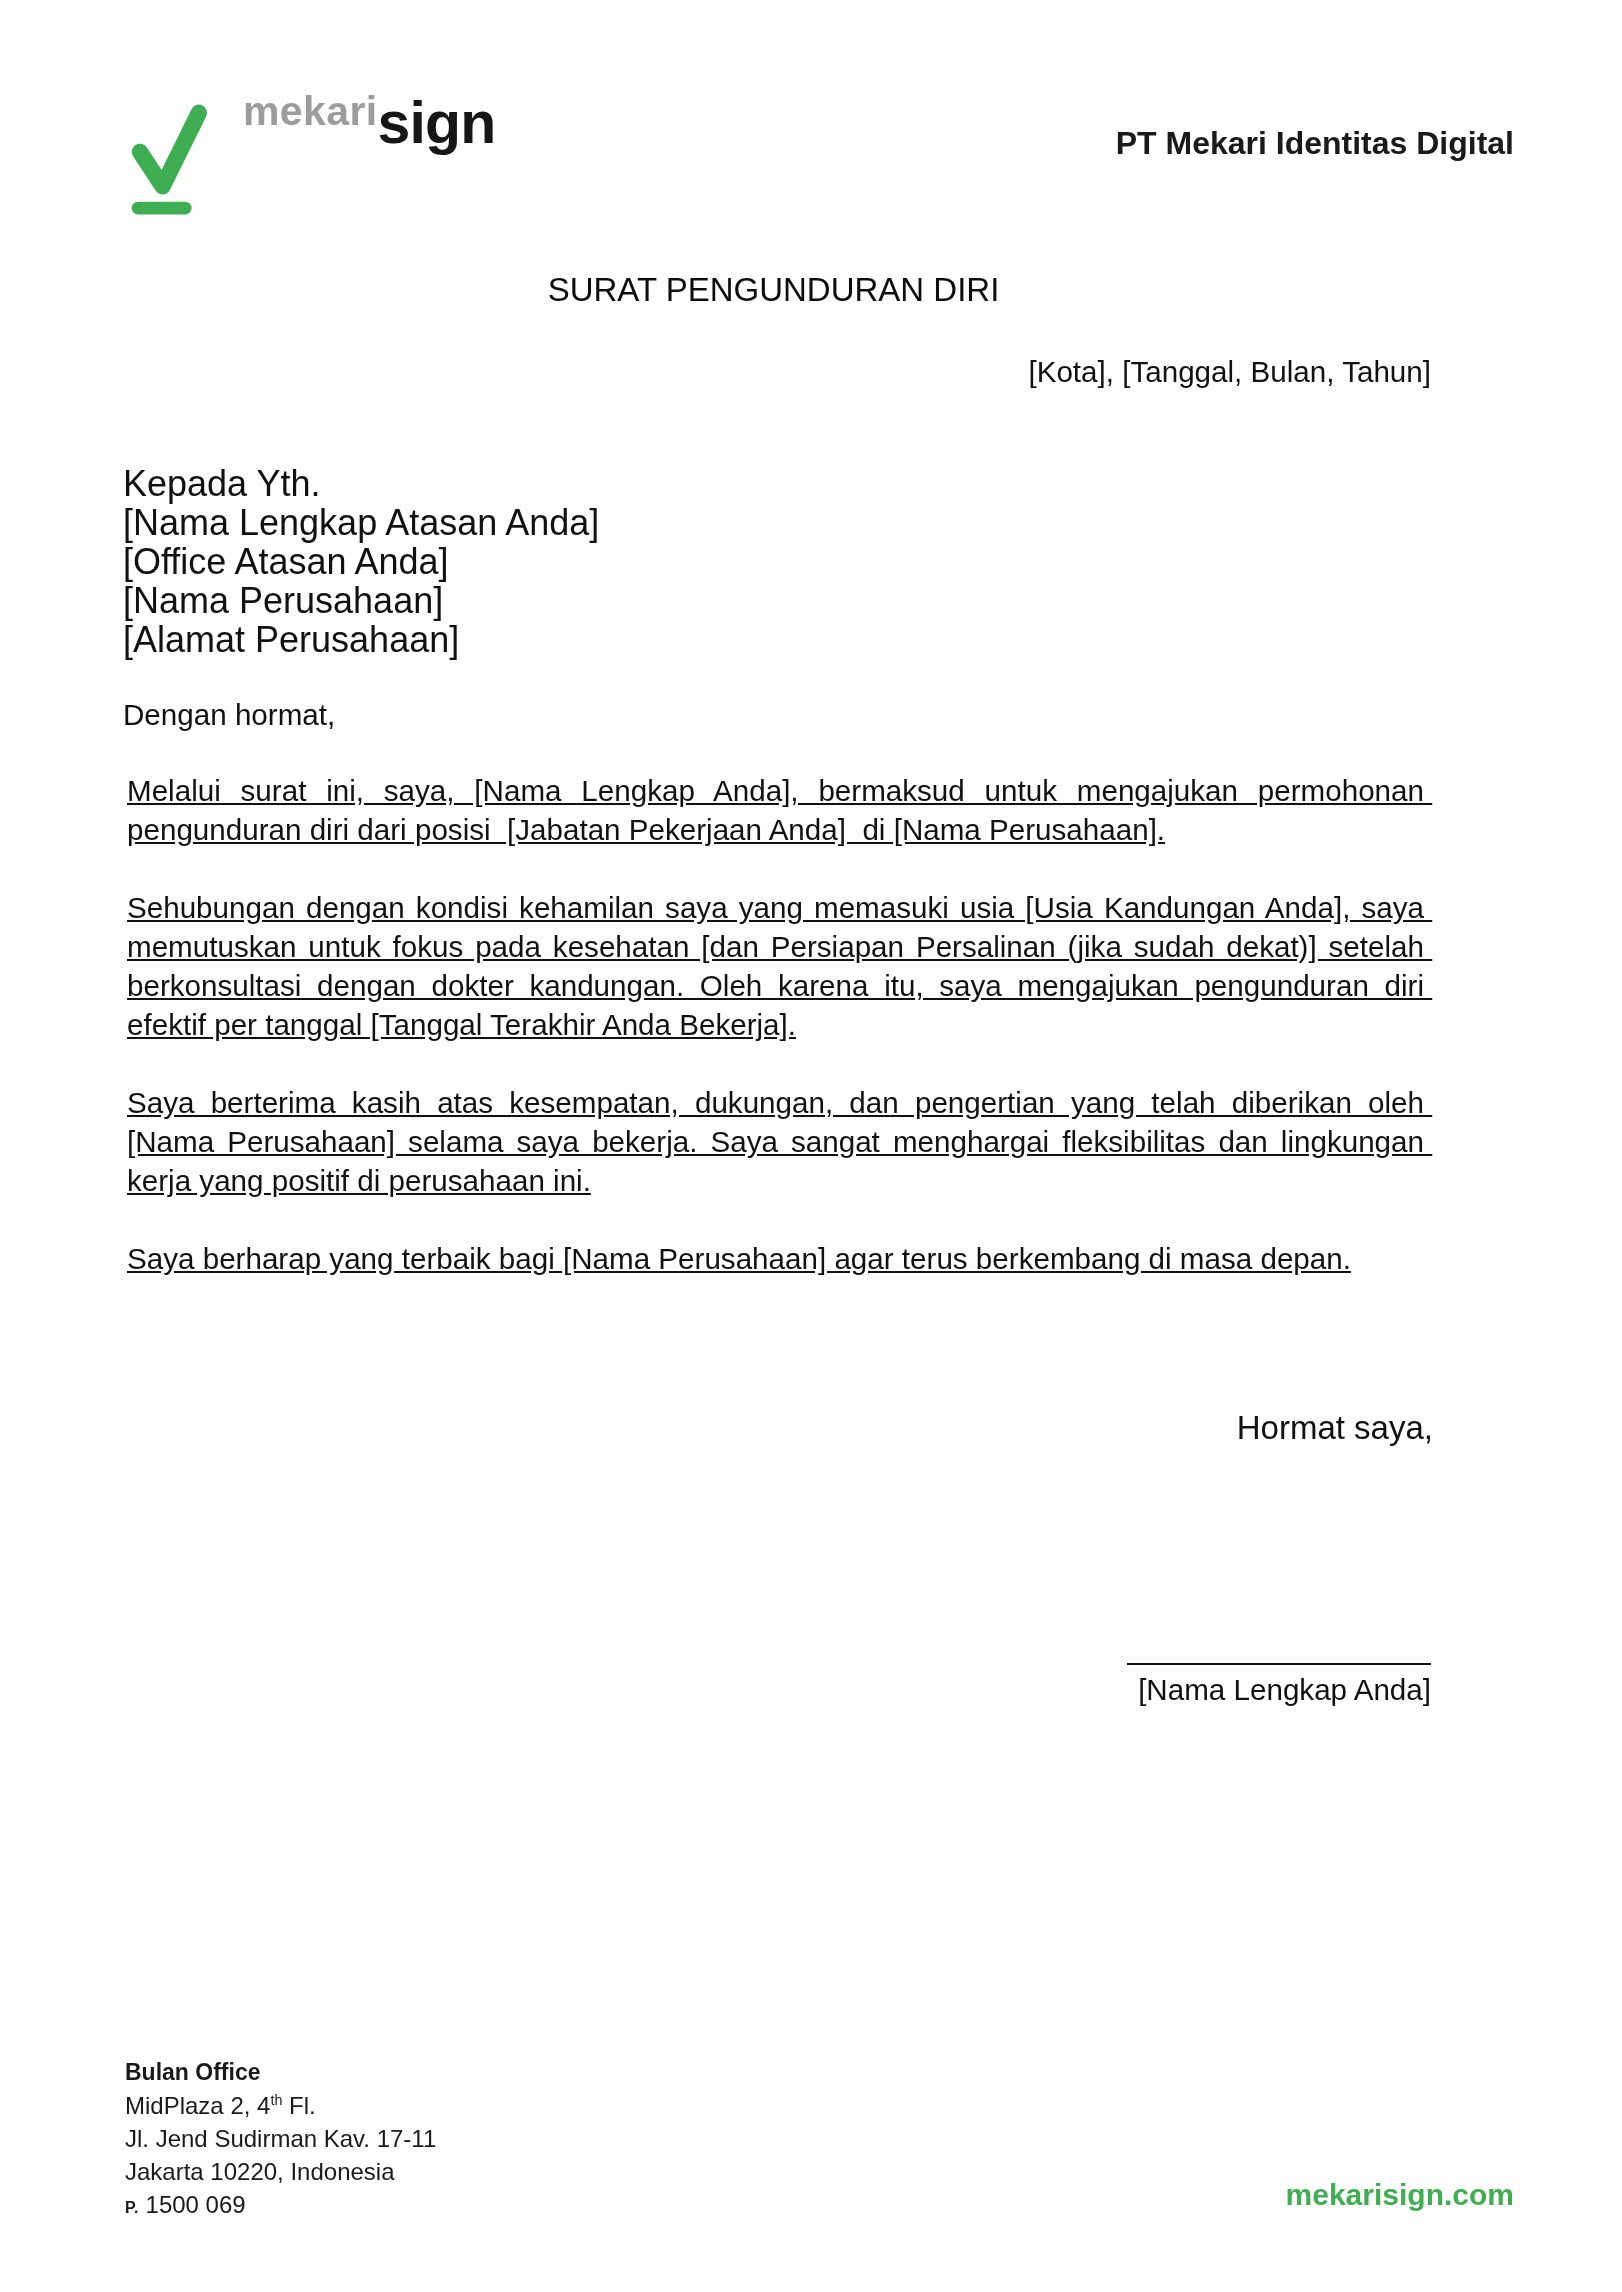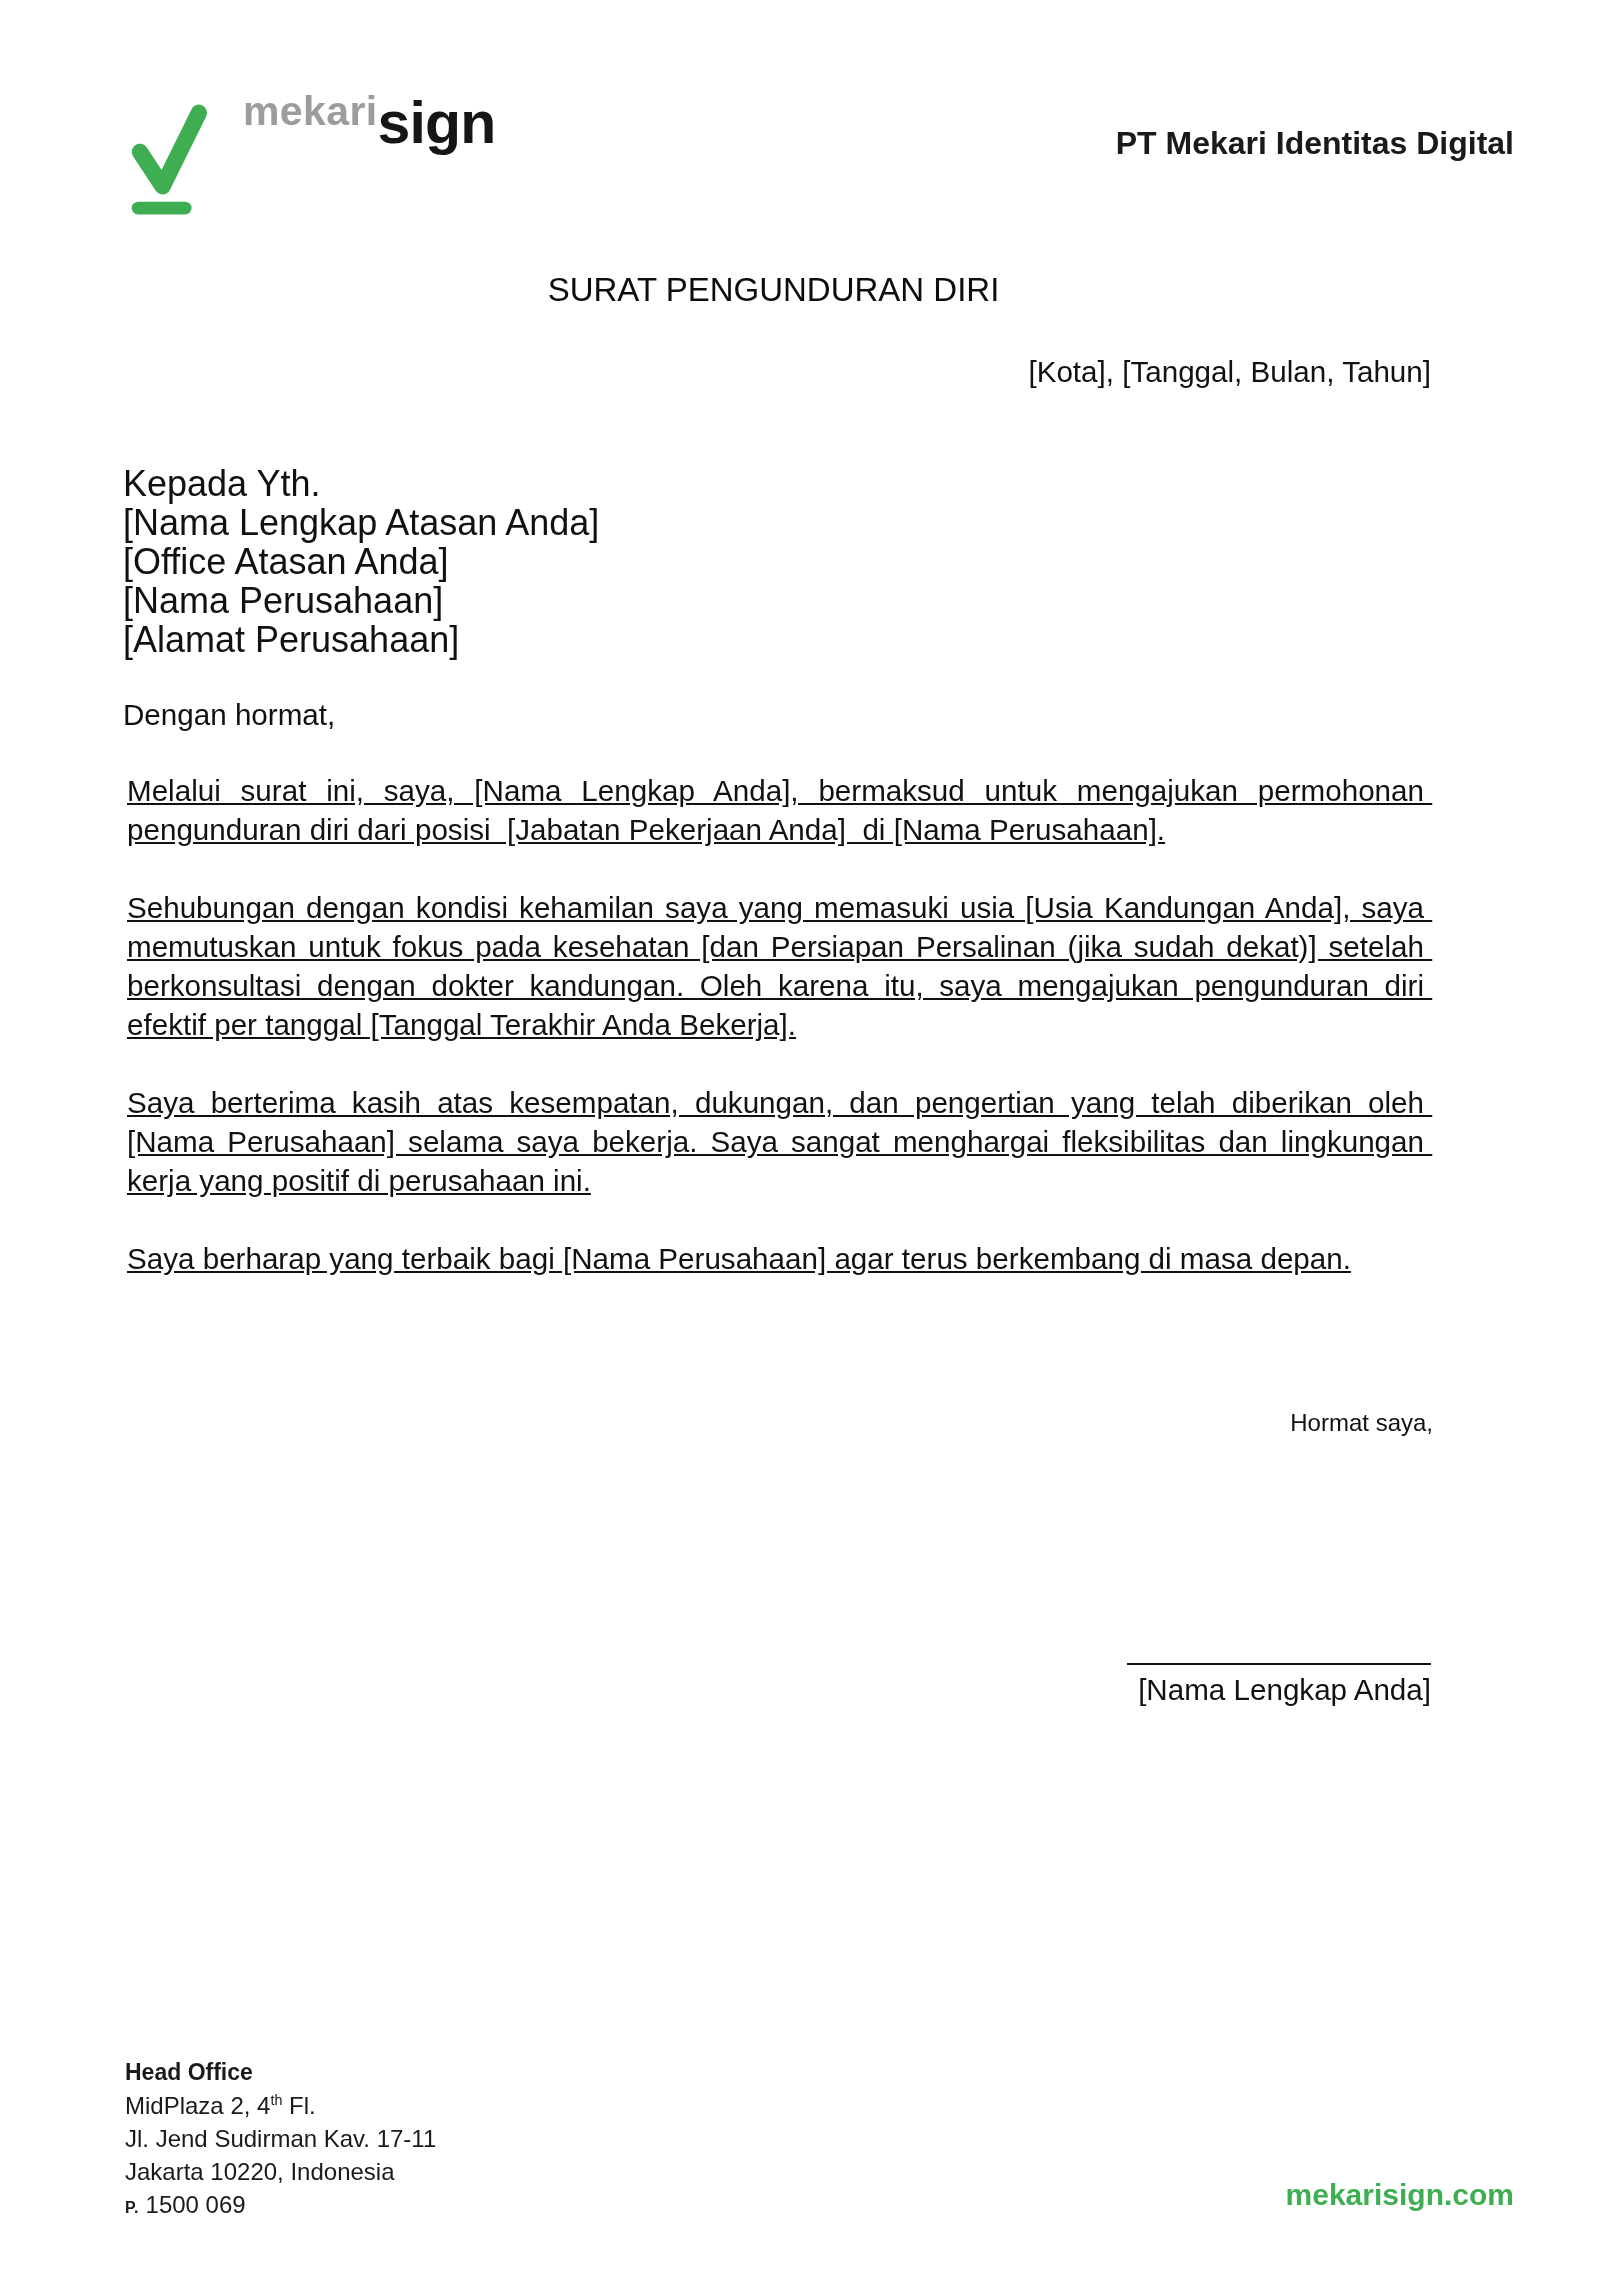--- a/index.html
+++ b/index.html
@@ -67,21 +67,21 @@
     margin: 0 0 39px 4px;
     text-align: justify;
     white-space: pre-wrap;
     text-decoration: underline;
   }
   .letter-paragraph.no-justify { text-align: left; }
 
   .closing-label {
     position: absolute;
     right: 190px; top: 1409px;
-    font-size: 24px;
+    font-size: 33px;
   }
   .signature-rule {
     position: absolute;
     right: 192px; top: 1663px;
     width: 304px; height: 0;
     border-top: 2.7px solid #111;
   }
   .signature-name {
     position: absolute;
     right: 192px; top: 1673px;
@@ -142,21 +142,21 @@
     <p class="letter-paragraph no-justify">Saya berharap yang terbaik bagi [Nama Perusahaan] agar terus berkembang di masa depan.</p>
   </div>
 
   <div class="closing-label">Hormat saya,</div>
 
   <div class="signature-rule"></div>
 
   <div class="signature-name">[Nama Lengkap Anda]</div>
 
   <div class="footer-block">
-    <div class="footer-office">Head Office</div>
+    <div class="footer-office">Bulan Office</div>
     <div><span>MidPlaza 2, 4</span><span class="footer-sup">th</span><span> Fl.</span></div>
     <div>Jl. Jend Sudirman Kav. 17-11</div>
     <div>Jakarta 10220, Indonesia</div>
     <div><span class="footer-phone-label">P.</span><span> 1500 069</span></div>
   </div>
 
   <div class="website" style="color: rgb(63, 174, 82);">mekarisign.com</div>
 
 </div>
 

